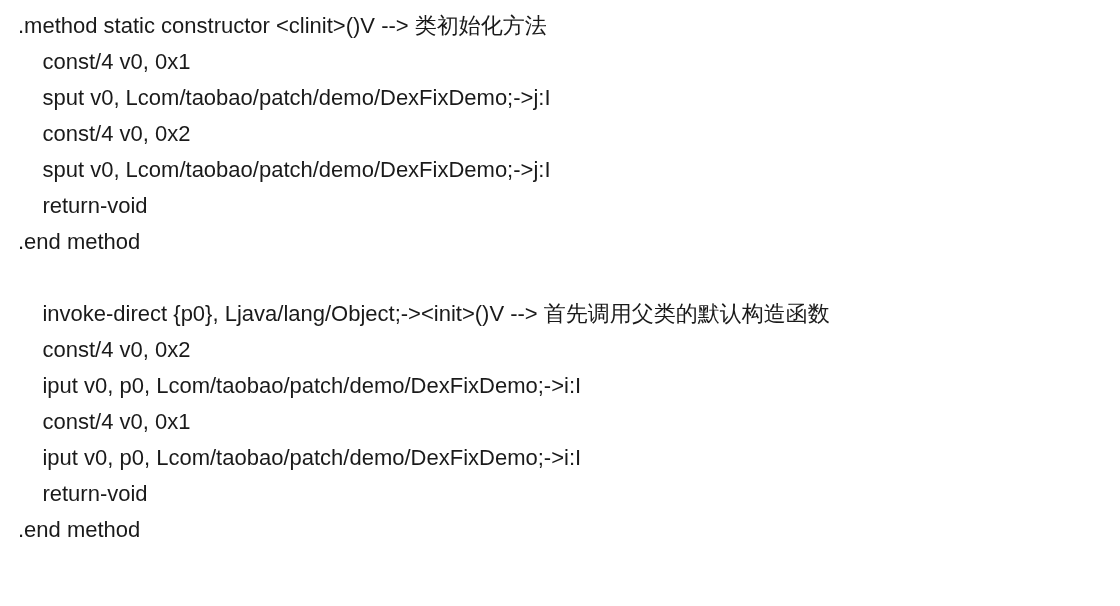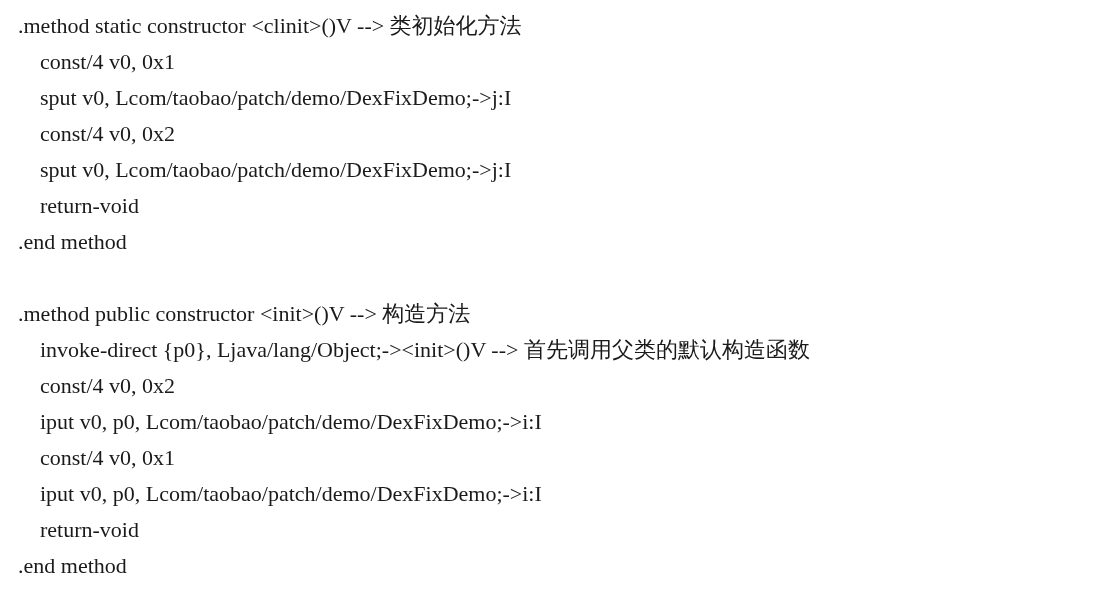--- a/index.html
+++ b/index.html
@@ -10,21 +10,21 @@
   body {
     width: 1120px;
     height: 606px;
     overflow: hidden;
   }
   .code-listing {
     box-sizing: border-box;
     width: 1120px;
     height: 606px;
     padding: 8px 4px 8px 18px;
-    font-family: Liberation Serif, serif;
+    font-family: Liberation Sans, sans-serif;
     font-size: 22px;
     line-height: 36px;
     color: #1a1a1a;
   }
   .code-line {
     white-space: pre;
     min-height: 36px;
   }
 </style>
 </head>
@@ -32,21 +32,20 @@
 
 <div class="code-listing">
   <div class="code-line">.method static constructor &lt;clinit&gt;()V --&gt; 类初始化方法</div>
   <div class="code-line">    const/4 v0, 0x1</div>
   <div class="code-line">    sput v0, Lcom/taobao/patch/demo/DexFixDemo;-&gt;j:I</div>
   <div class="code-line">    const/4 v0, 0x2</div>
   <div class="code-line">    sput v0, Lcom/taobao/patch/demo/DexFixDemo;-&gt;j:I</div>
   <div class="code-line">    return-void</div>
   <div class="code-line">.end method</div>
   <div class="code-line"></div>
-  <div class="code-line">.method public constructor &lt;init&gt;()V --&gt; 构造方法</div>
   <div class="code-line">    invoke-direct {p0}, Ljava/lang/Object;-&gt;&lt;init&gt;()V --&gt; 首先调用父类的默认构造函数</div>
   <div class="code-line">    const/4 v0, 0x2</div>
   <div class="code-line">    iput v0, p0, Lcom/taobao/patch/demo/DexFixDemo;-&gt;i:I</div>
   <div class="code-line">    const/4 v0, 0x1</div>
   <div class="code-line">    iput v0, p0, Lcom/taobao/patch/demo/DexFixDemo;-&gt;i:I</div>
   <div class="code-line">    return-void</div>
   <div class="code-line">.end method</div>
 </div>
 
 </body></html>

